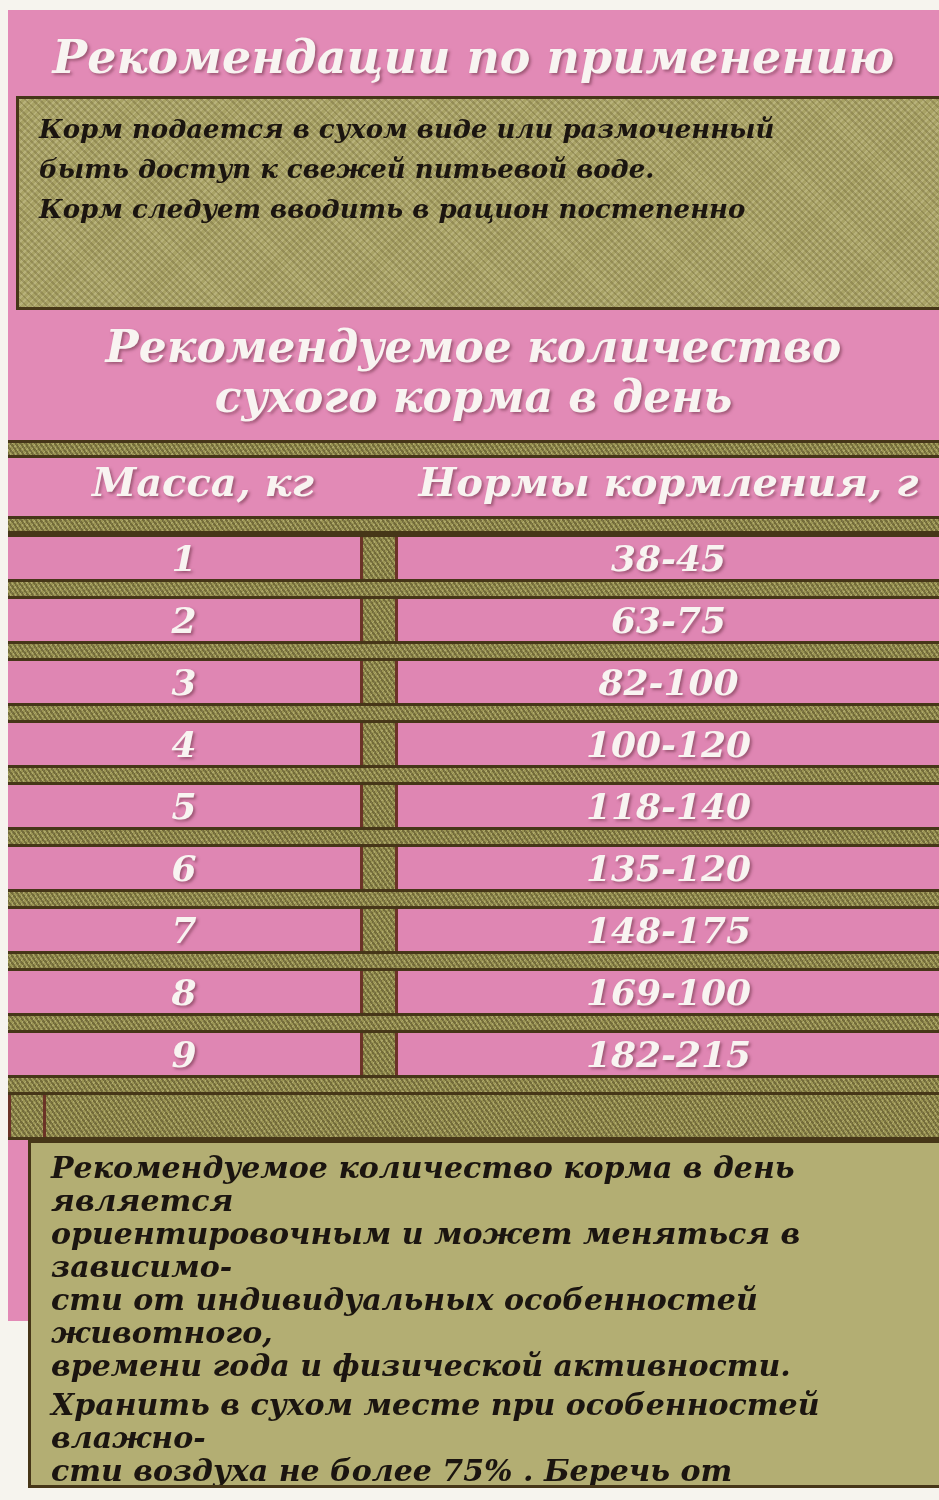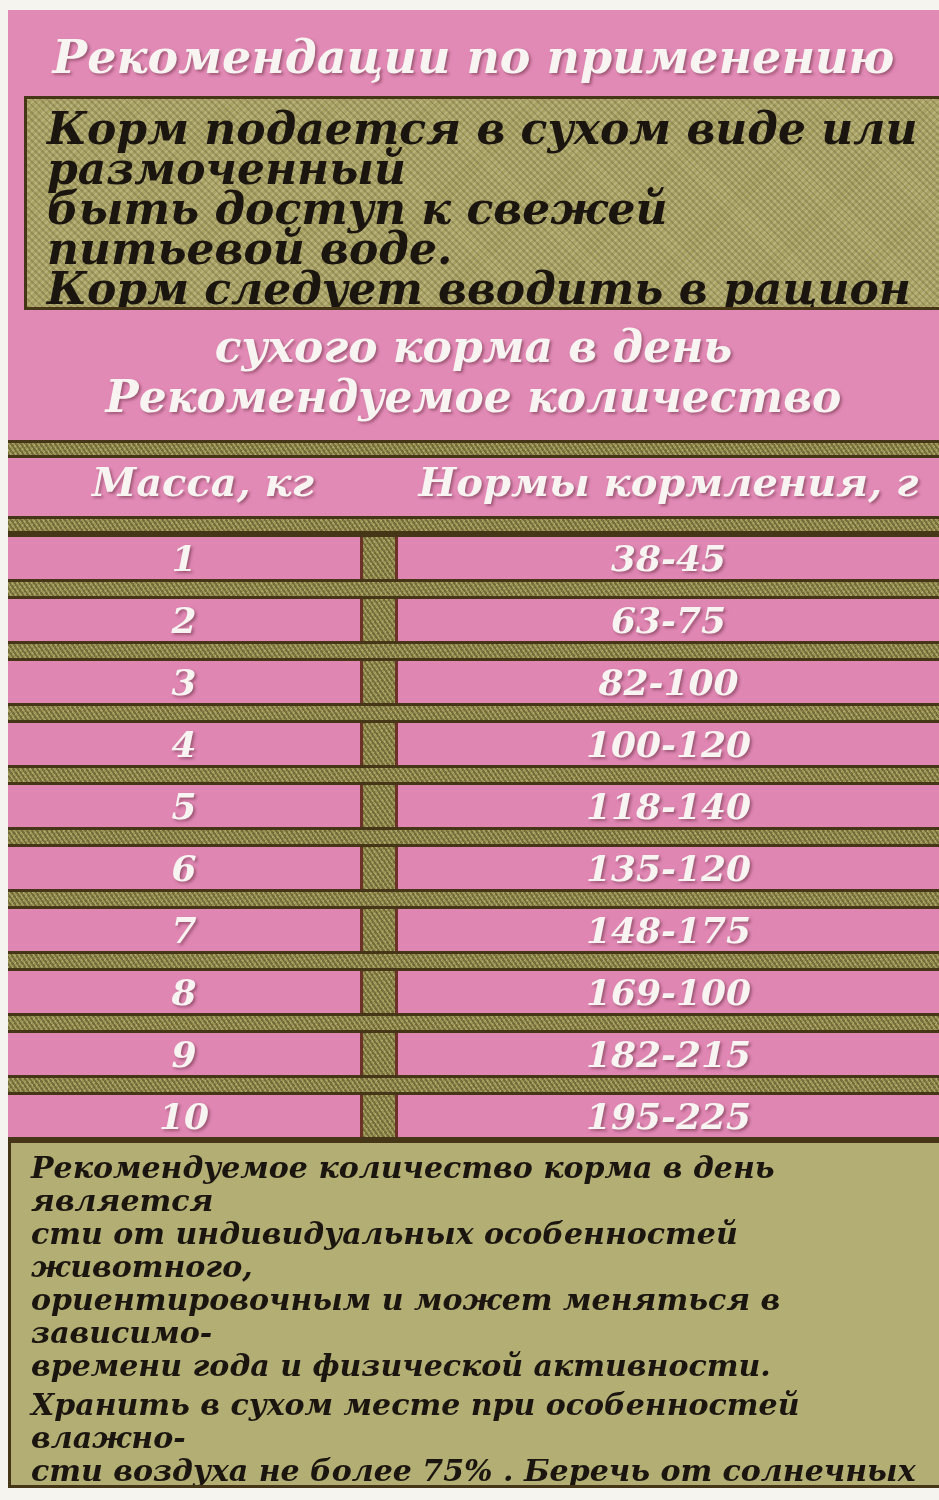--- a/index.html
+++ b/index.html
@@ -42,26 +42,26 @@
       repeating-linear-gradient(-60deg, rgba(236,228,176,.25) 0 1px, rgba(0,0,0,0) 1px 4px);
   }
   
   .header-band {
     height: 86px;
     display: flex; align-items: center; justify-content: center;
     padding-top: 8px;
     font-size: 46px;
   }
   .intro {
-    margin-left: 16px;
+    margin-left: 8px;
     height: 214px;
     border: 3px solid var(--border-dark, #463618);
     border-right: none;
     padding: 10px 8px 0 20px;
-    font-size: 44px;
+    font-size: 26px;
     line-height: 40px;
     overflow: hidden;
   }
   .title-band {
     height: 130px;
     text-align: center;
     padding-top: 12px;
     font-size: 44px;
     line-height: 50px;
   }
@@ -93,21 +93,21 @@
     font-size: 36px;
   }
   .cell-mass { width: 352px; }
   .gap-col {
     width: 38px;
     border-left: 3px solid var(--border-maroon, #6b3327);
     border-right: 3px solid var(--border-maroon, #6b3327);
   }
   .cell-norm { flex: 1; }
   .notes {
-    margin-left: 0;
+    margin-left: 20px;
     height: 348px;
     background-color: var(--khaki-light, #b3ae73);
     border: 3px solid var(--border-dark, #463618);
     border-right: none;
     padding: 8px 10px 0 20px;
     font-size: 30px;
     line-height: 33px;
     overflow: hidden;
   }
   .notes .para2 { margin-top: 6px; }
@@ -122,22 +122,22 @@
   </div>
 
   <div class="intro khaki-tex bt">
     <div>Корм подается в сухом виде или размоченный</div>
     <div>быть доступ к свежей питьевой воде.</div>
     <div>Корм следует вводить в рацион постепенно</div>
 
   </div>
 
   <div class="title-band">
+    <div class="wt">Рекомендуемое количество</div>
     <div class="wt">сухого корма в день</div>
-    <div class="wt">Рекомендуемое количество</div>
   </div>
 
   <div class="sep strip-tex"></div>
 
   <div class="thead">
     <div class="h-left wt">Масса, кг</div>
     <div class="h-right wt">Нормы кормления, г</div>
   </div>
 
   <div class="sep strip-tex"></div>
@@ -227,35 +227,29 @@
     <div class="cell cell-mass">
       <span class="wt">9</span>
     </div>
     <div class="gap-col strip-tex"></div>
     <div class="cell cell-norm">
       <span class="wt">182-215</span>
     </div>
   </div>
 
   <div class="t-row">
-    <div class="cell cell-mass">
-      <span class="wt">10</span>
-    </div>
-    <div class="gap-col strip-tex"></div>
-    <div class="cell cell-norm">
-      <span class="wt">195-225</span>
-    </div>
+    <div class="gap-col strip-tex"></div>
   </div>
 </div>
 
   <div class="notes bt">
     <div class="para1">
       <div>Рекомендуемое количество корма в день является</div>
+      <div>ориентировочным и может меняться в зависимо-</div>
       <div>сти от индивидуальных особенностей животного,</div>
-      <div>ориентировочным и может меняться в зависимо-</div>
       <div>времени года и физической активности.</div>
     </div>
     <div class="para2">
       <div>Хранить в сухом месте при особенностей влажно-</div>
       <div>сти воздуха не более 75% . Беречь от солнечных лучей</div>
 
     </div>
   </div>
 
 </div>

